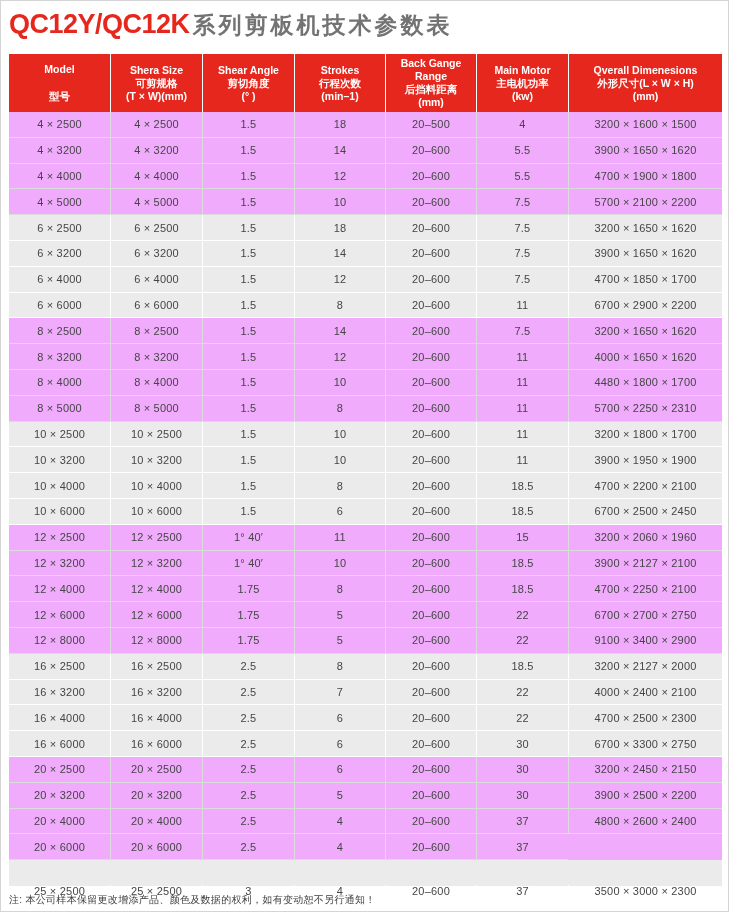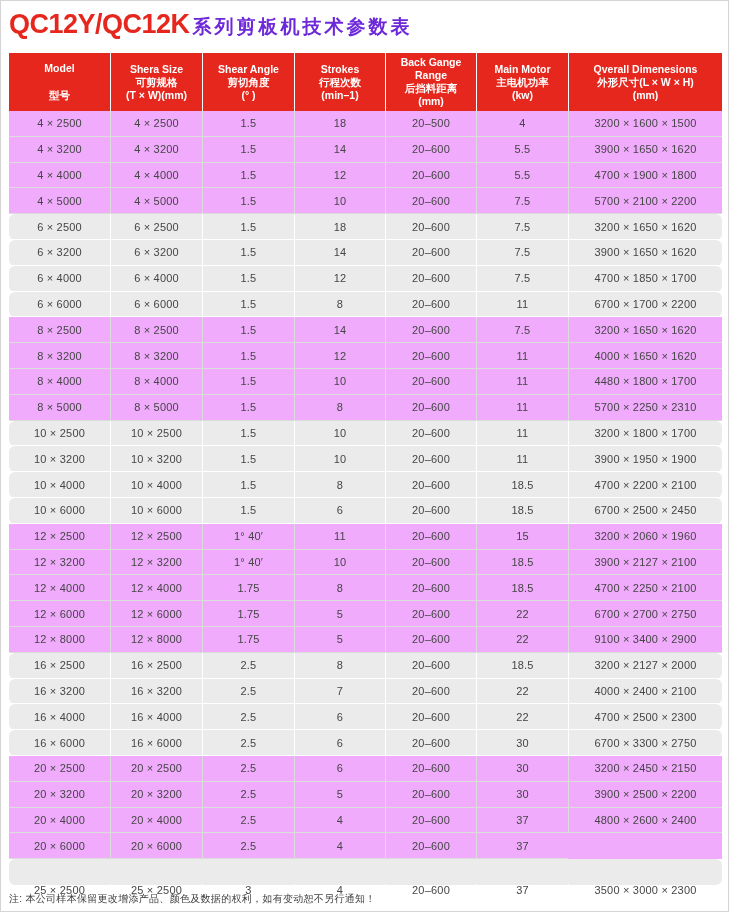--- a/index.html
+++ b/index.html
@@ -12,21 +12,21 @@
     padding:6px 8px 0 8px;
     font-family:"Liberation Sans","DejaVu Sans",sans-serif;
     overflow:hidden;
   }
   .title { margin:2px 0 0 0; display:flex; align-items:baseline; gap:3px; white-space:nowrap; }
   .title-model {
     color:var(--accent,#e5271d);
     font-size:27px; font-weight:bold; letter-spacing:-0.5px;
   }
   .title-suffix {
-    color:#6d28d9; font-size:19px; font-weight:bold; letter-spacing:3px;
+    color:#737373; font-size:23px; font-weight:bold; letter-spacing:3px;
   }
   .spec-table { margin-top:13px; width:713px; }
   .thead {
     display:grid;
     grid-template-columns:101px 92px 92px 91px 91px 92px 154px;
     background:var(--accent,#e5271d);
     height:58px;
   }
   .th {
     display:flex; flex-direction:column; justify-content:center; align-items:center;
@@ -35,21 +35,21 @@
     border-left:1px solid #ffffff;
   }
   .th:first-child { border-left:none;gap:14px; }
   .tbody { width:713px; }
   .tr {
     display:grid;
     grid-template-columns:101px 92px 92px 91px 91px 92px 154px;
     height:25.8px;
     background:#f0abfc;
   }
-  .tr.shaded { background:var(--shade,#ebebeb);border-radius:6px; }
+  .tr.shaded { background:var(--shade,#ebebeb); }
   .td {
     display:flex; align-items:center; justify-content:center;
     font-size:11px; color:#454545; letter-spacing:0.2px;
     box-sizing:border-box;
     border-left:1px solid #dcdcdc;
     border-bottom:1px solid #dcdcdc;
   }
   .td:first-child { border-left:none; }
   .tr.shaded .td { border-left-color:#ffffff; border-bottom-color:#ffffff; }
   .tbody .tr:last-child .td { border-bottom:none;margin-top:25px; }
@@ -168,21 +168,21 @@
           <div class="td">7.5</div>
           <div class="td">4700 × 1850 × 1700</div>
         </div>
         <div class="tr shaded">
           <div class="td">6 × 6000</div>
           <div class="td">6 × 6000</div>
           <div class="td">1.5</div>
           <div class="td">8</div>
           <div class="td">20–600</div>
           <div class="td">11</div>
-          <div class="td">6700 × 1700 × 2200</div>
+          <div class="td">6700 × 2900 × 2200</div>
         </div>
         <div class="tr">
           <div class="td">8 × 2500</div>
           <div class="td">8 × 2500</div>
           <div class="td">1.5</div>
           <div class="td">14</div>
           <div class="td">20–600</div>
           <div class="td">7.5</div>
           <div class="td">3200 × 1650 × 1620</div>
         </div>

